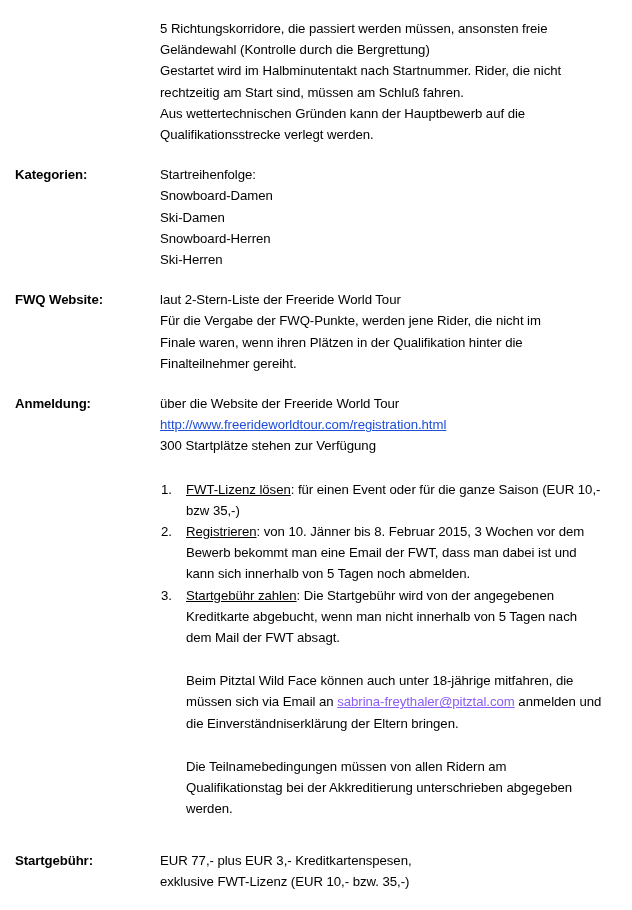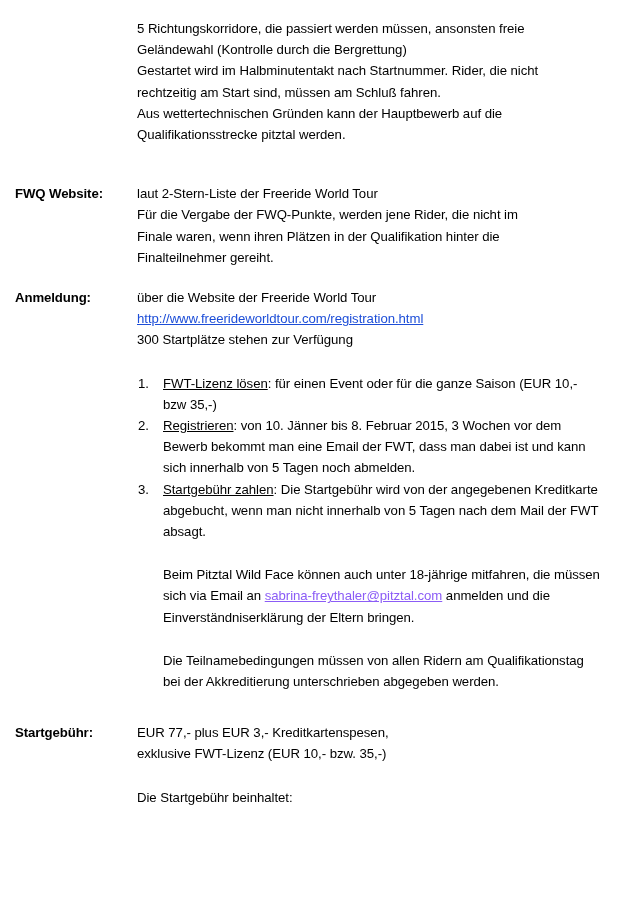--- a/index.html
+++ b/index.html
@@ -44,20 +44,21 @@
     white-space: nowrap;
   }
   .content-col {
     flex: 1 1 auto;
     padding-right: 14px;
     box-sizing: border-box;
     font-size: 13.2px;
     line-height: 21.2px;
     letter-spacing: -0.05px;
     color: #000000;
+    margin-left: 23px;
   }
 
   .line {
     display: block;
     white-space: nowrap;
   }
   .spacer-md { height: 19px; }
   .spacer-lg { height: 22px; }
   .spacer-xl { height: 30px; }
 
@@ -120,26 +121,36 @@
 <div class="page">
 
   <div class="row">
     <div class="label-col"></div>
     <div class="content-col">
       <span class="line">5 Richtungskorridore, die passiert werden müssen, ansonsten freie</span>
       <span class="line">Geländewahl (Kontrolle durch die Bergrettung)</span>
       <span class="line">Gestartet wird im Halbminutentakt nach Startnummer. Rider, die nicht</span>
       <span class="line">rechtzeitig am Start sind, müssen am Schluß fahren.</span>
       <span class="line">Aus wettertechnischen Gründen kann der Hauptbewerb auf die</span>
-      <span class="line">Qualifikationsstrecke pitztal werden.</span>
+      <span class="line">Qualifikationsstrecke verlegt werden.</span>
     </div>
   </div>
 
   <div class="spacer-md"></div>
 
+  <div class="row">
+    <div class="label-col">Kategorien:</div>
+    <div class="content-col">
+      <span class="line">Startreihenfolge:</span>
+      <span class="line">Snowboard-Damen</span>
+      <span class="line">Ski-Damen</span>
+      <span class="line">Snowboard-Herren</span>
+      <span class="line">Ski-Herren</span>
+    </div>
+  </div>
 
   <div class="spacer-md"></div>
 
   <div class="row">
     <div class="label-col">FWQ Website:</div>
     <div class="content-col">
       <span class="line">laut 2-Stern-Liste der Freeride World Tour</span>
       <span class="line">Für die Vergabe der FWQ-Punkte, werden jene Rider, die nicht im</span>
       <span class="line">Finale waren, wenn ihren Plätzen in der Qualifikation hinter die</span>
       <span class="line">Finalteilnehmer gereiht.</span>

